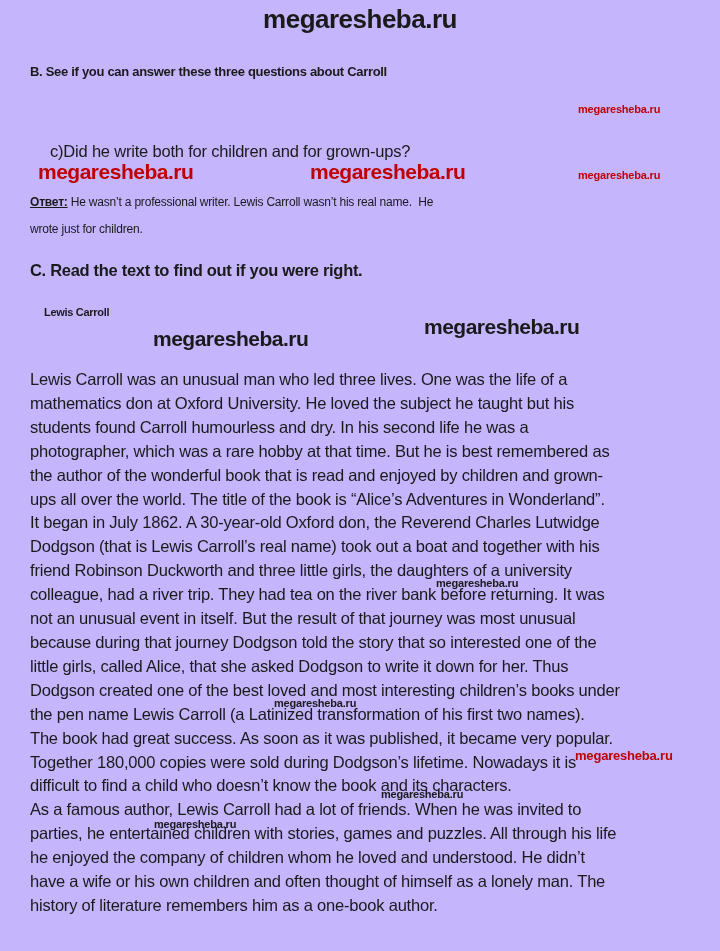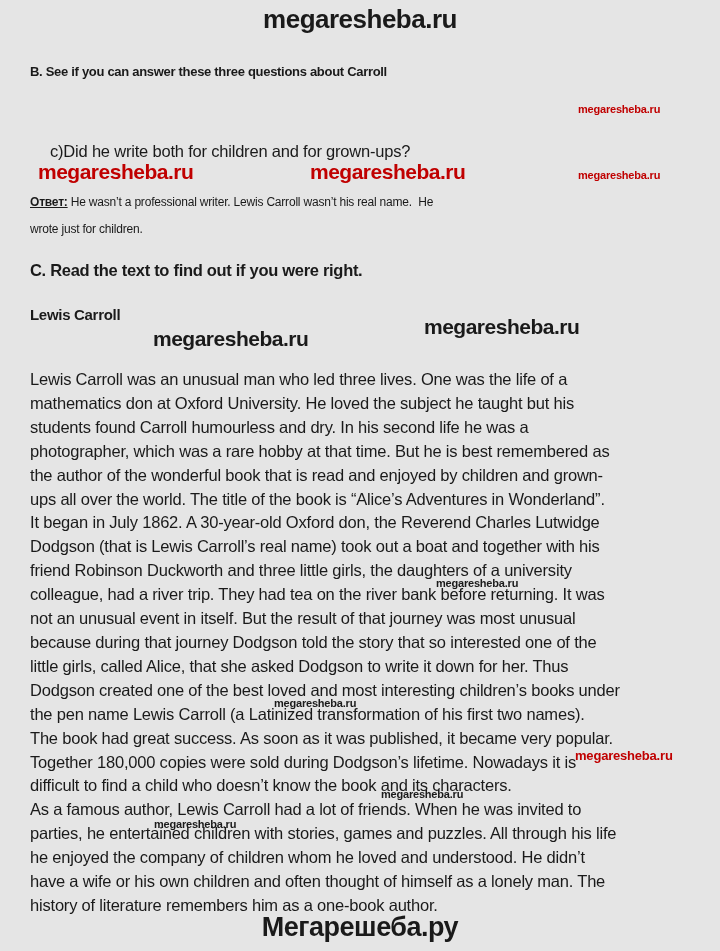--- a/index.html
+++ b/index.html
@@ -1,33 +1,33 @@
 <!DOCTYPE html>
 <html style="--wm-red: #c00000; --ink: #1a1a1a;"><head>
 <meta charset="utf-8">
 <style>
   html,body { margin:0; padding:0; background:#ffffff; }
   .page {
     position:relative; width:720px; height:951px; margin:0 auto;
-    background:#e5e5e5; overflow:hidden;
+    background:#c4b5fd; overflow:hidden;
     font-family:"Liberation Sans", sans-serif;
     color:var(--ink, #1a1a1a);
   }
   .abs { position:absolute; }
   .txt { font-size:16.5px; letter-spacing:-0.2px; white-space:pre; line-height:23.9px; }
 
   
   .b-heading   { left:30px; top:64px;  font-size:13px; font-weight:bold; letter-spacing:-0.3px; white-space:pre; }
   .q-a         { left:30px; top:93px;  }
   .q-b         { left:30px; top:116px; }
   .q-c         { left:30px; top:140px;margin-left:20px; }
   .answer      { left:30px; top:189px; width:690px; font-size:12px; letter-spacing:-0.2px; line-height:26.5px; white-space:pre; }
   .answer-label{ font-weight:bold; text-decoration:underline; }
   .c-heading   { left:30px; top:261px; font-size:16.5px; font-weight:bold; letter-spacing:-0.3px; white-space:pre; }
-  .art-title   { left:30px; top:306px; font-size:15px; font-weight:bold; letter-spacing:-0.3px; white-space:pre; }
+  .art-title   { left:44px; top:306px; font-size:11px; font-weight:bold; letter-spacing:-0.3px; white-space:pre; }
   .art-body    { left:30px; top:368px; width:690px; }
 
   
   .wm { line-height:1; white-space:pre; }
   .wm-top    { left:0; right:0; top:6px;   text-align:center; font-size:26px; font-weight:bold; letter-spacing:-0.5px; }
   .wm-bottom { left:0; right:0; top:914px; text-align:center; font-size:27px; font-weight:bold; letter-spacing:-0.5px; }
   .wm-red    { color:var(--wm-red, #c00000); }
   .wm-big    { font-size:21px; font-weight:bold; letter-spacing:-0.5px; }
   .wm-sm     { font-size:11px; font-weight:bold; letter-spacing:-0.2px; }
   .wm-md     { font-size:13px; font-weight:bold; letter-spacing:-0.2px; }
@@ -92,15 +92,14 @@
 he enjoyed the company of children whom he loved and understood. He didn’t
 have a wife or his own children and often thought of himself as a lonely man. The
 history of literature remembers him as a one-book author.</div>
 
   <div class="abs wm wm-sm wm-t1">megaresheba.ru</div>
   <div class="abs wm wm-sm wm-t2">megaresheba.ru</div>
   <div class="abs wm wm-md wm-red wm-r3">megaresheba.ru</div>
   <div class="abs wm wm-sm wm-t3">megaresheba.ru</div>
   <div class="abs wm wm-sm wm-t4">megaresheba.ru</div>
 
-  <div class="abs wm wm-bottom">Мегарешеба.ру</div>
 
 </div>
 
 </body></html>

